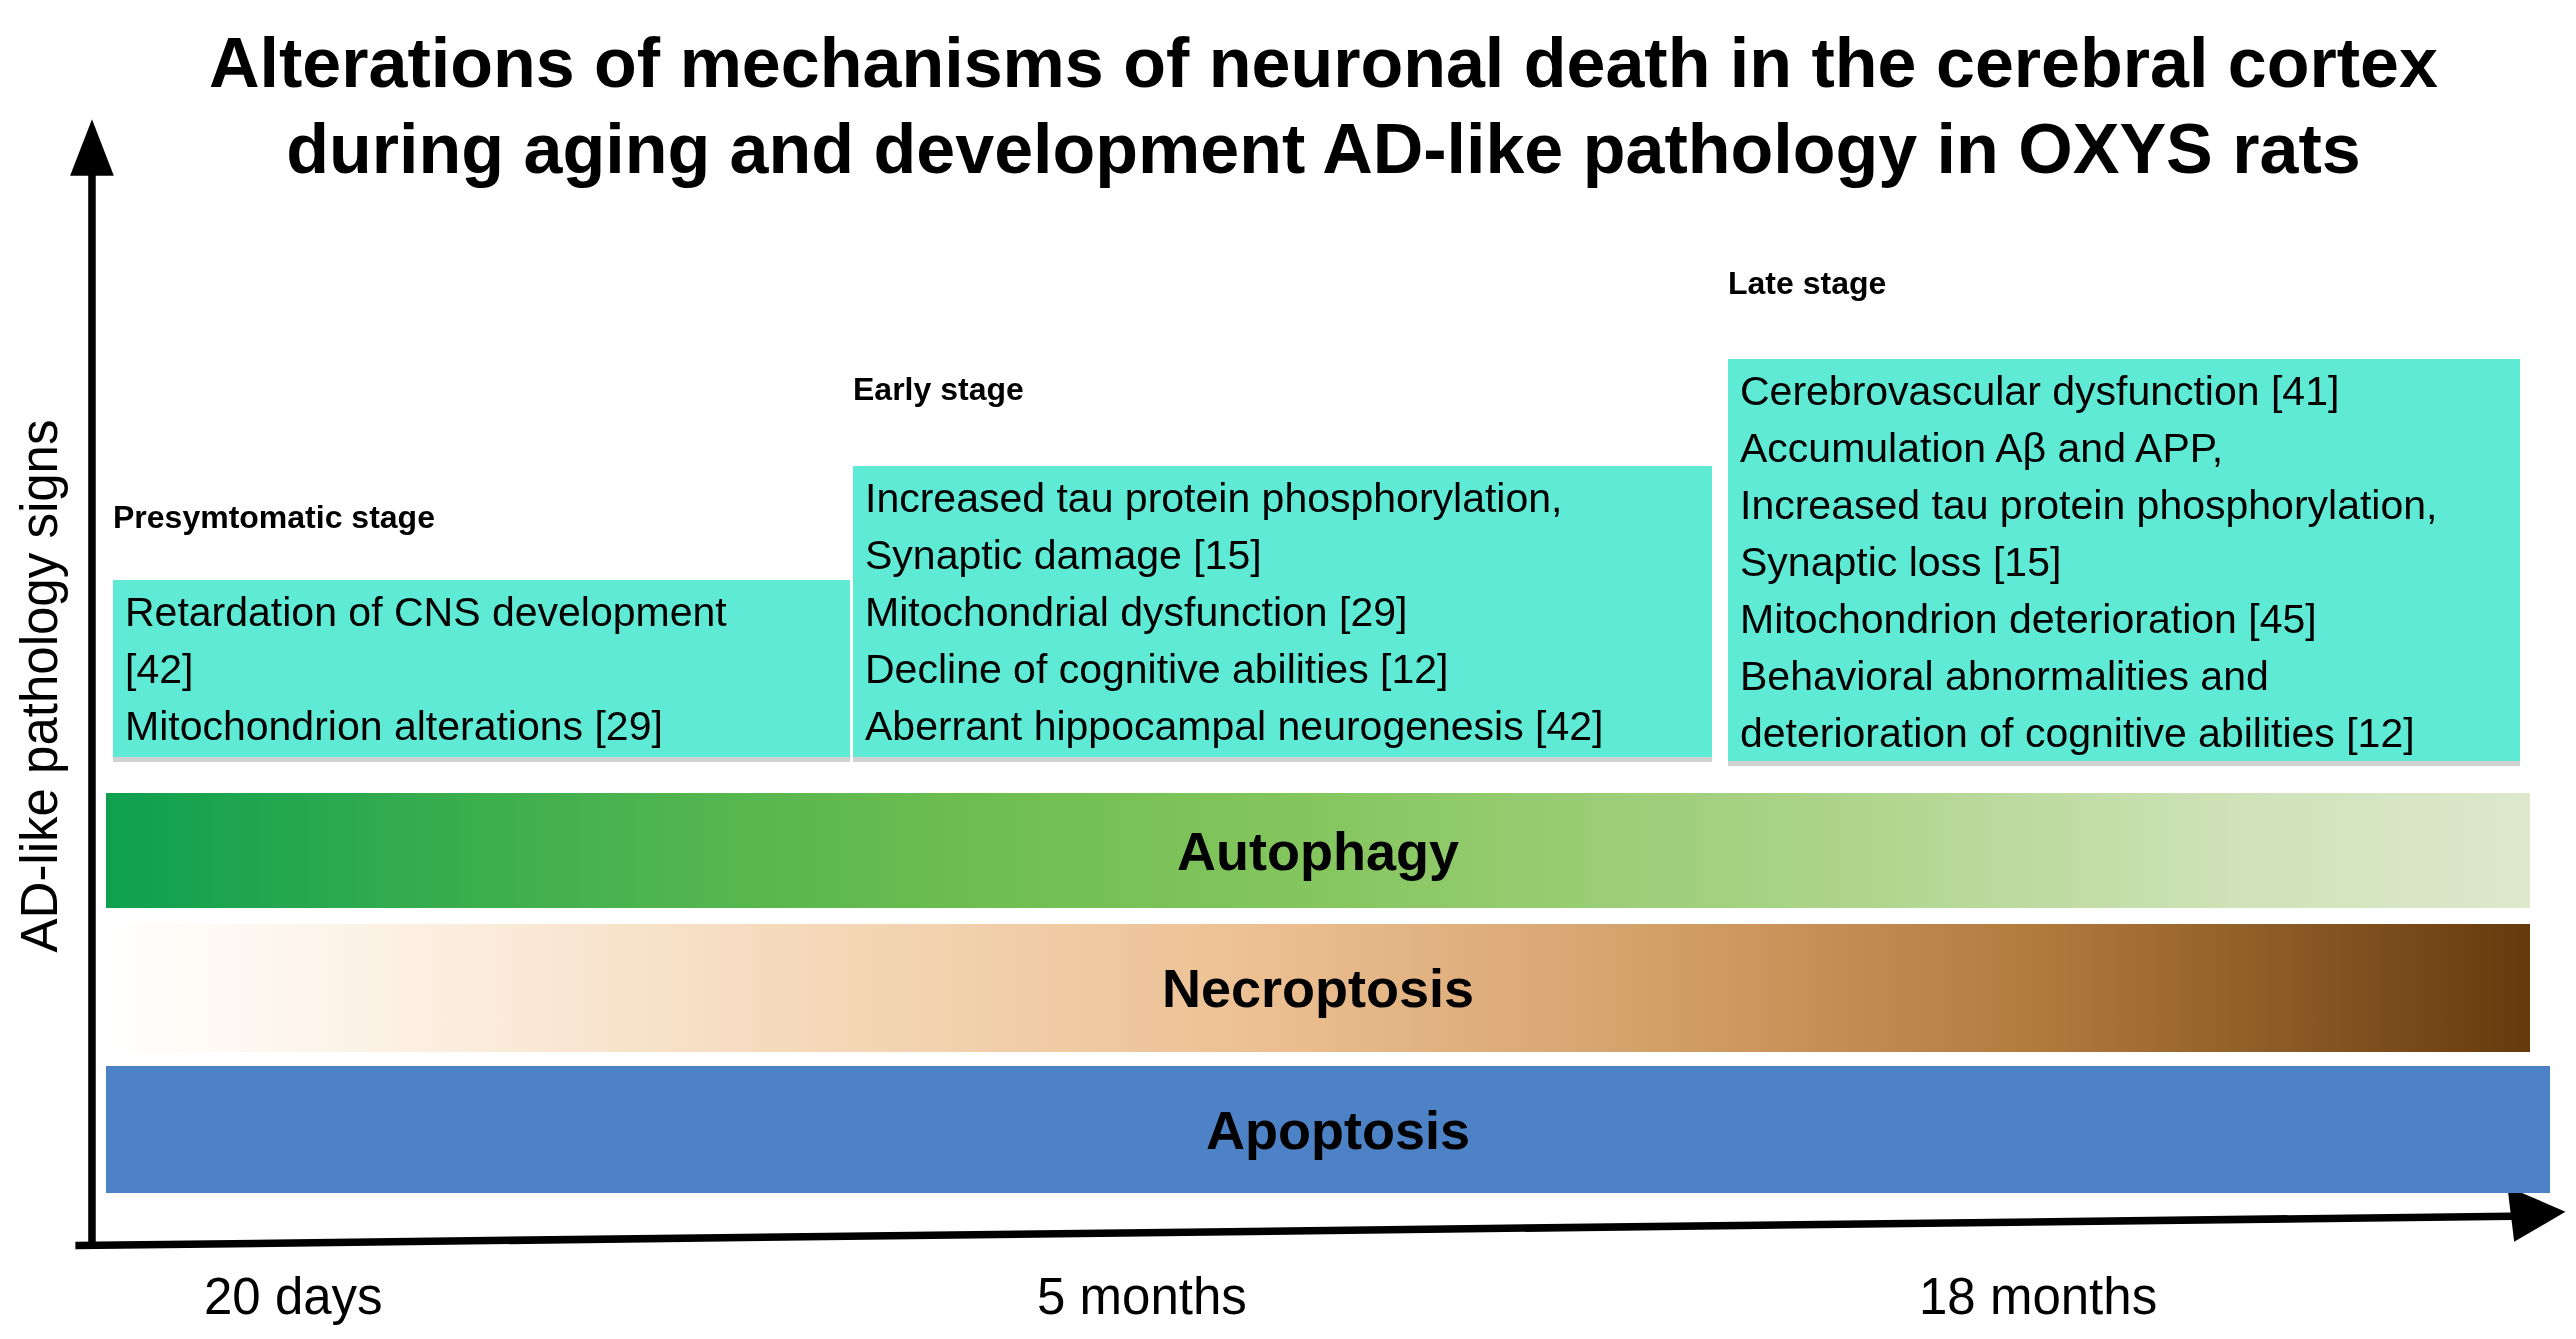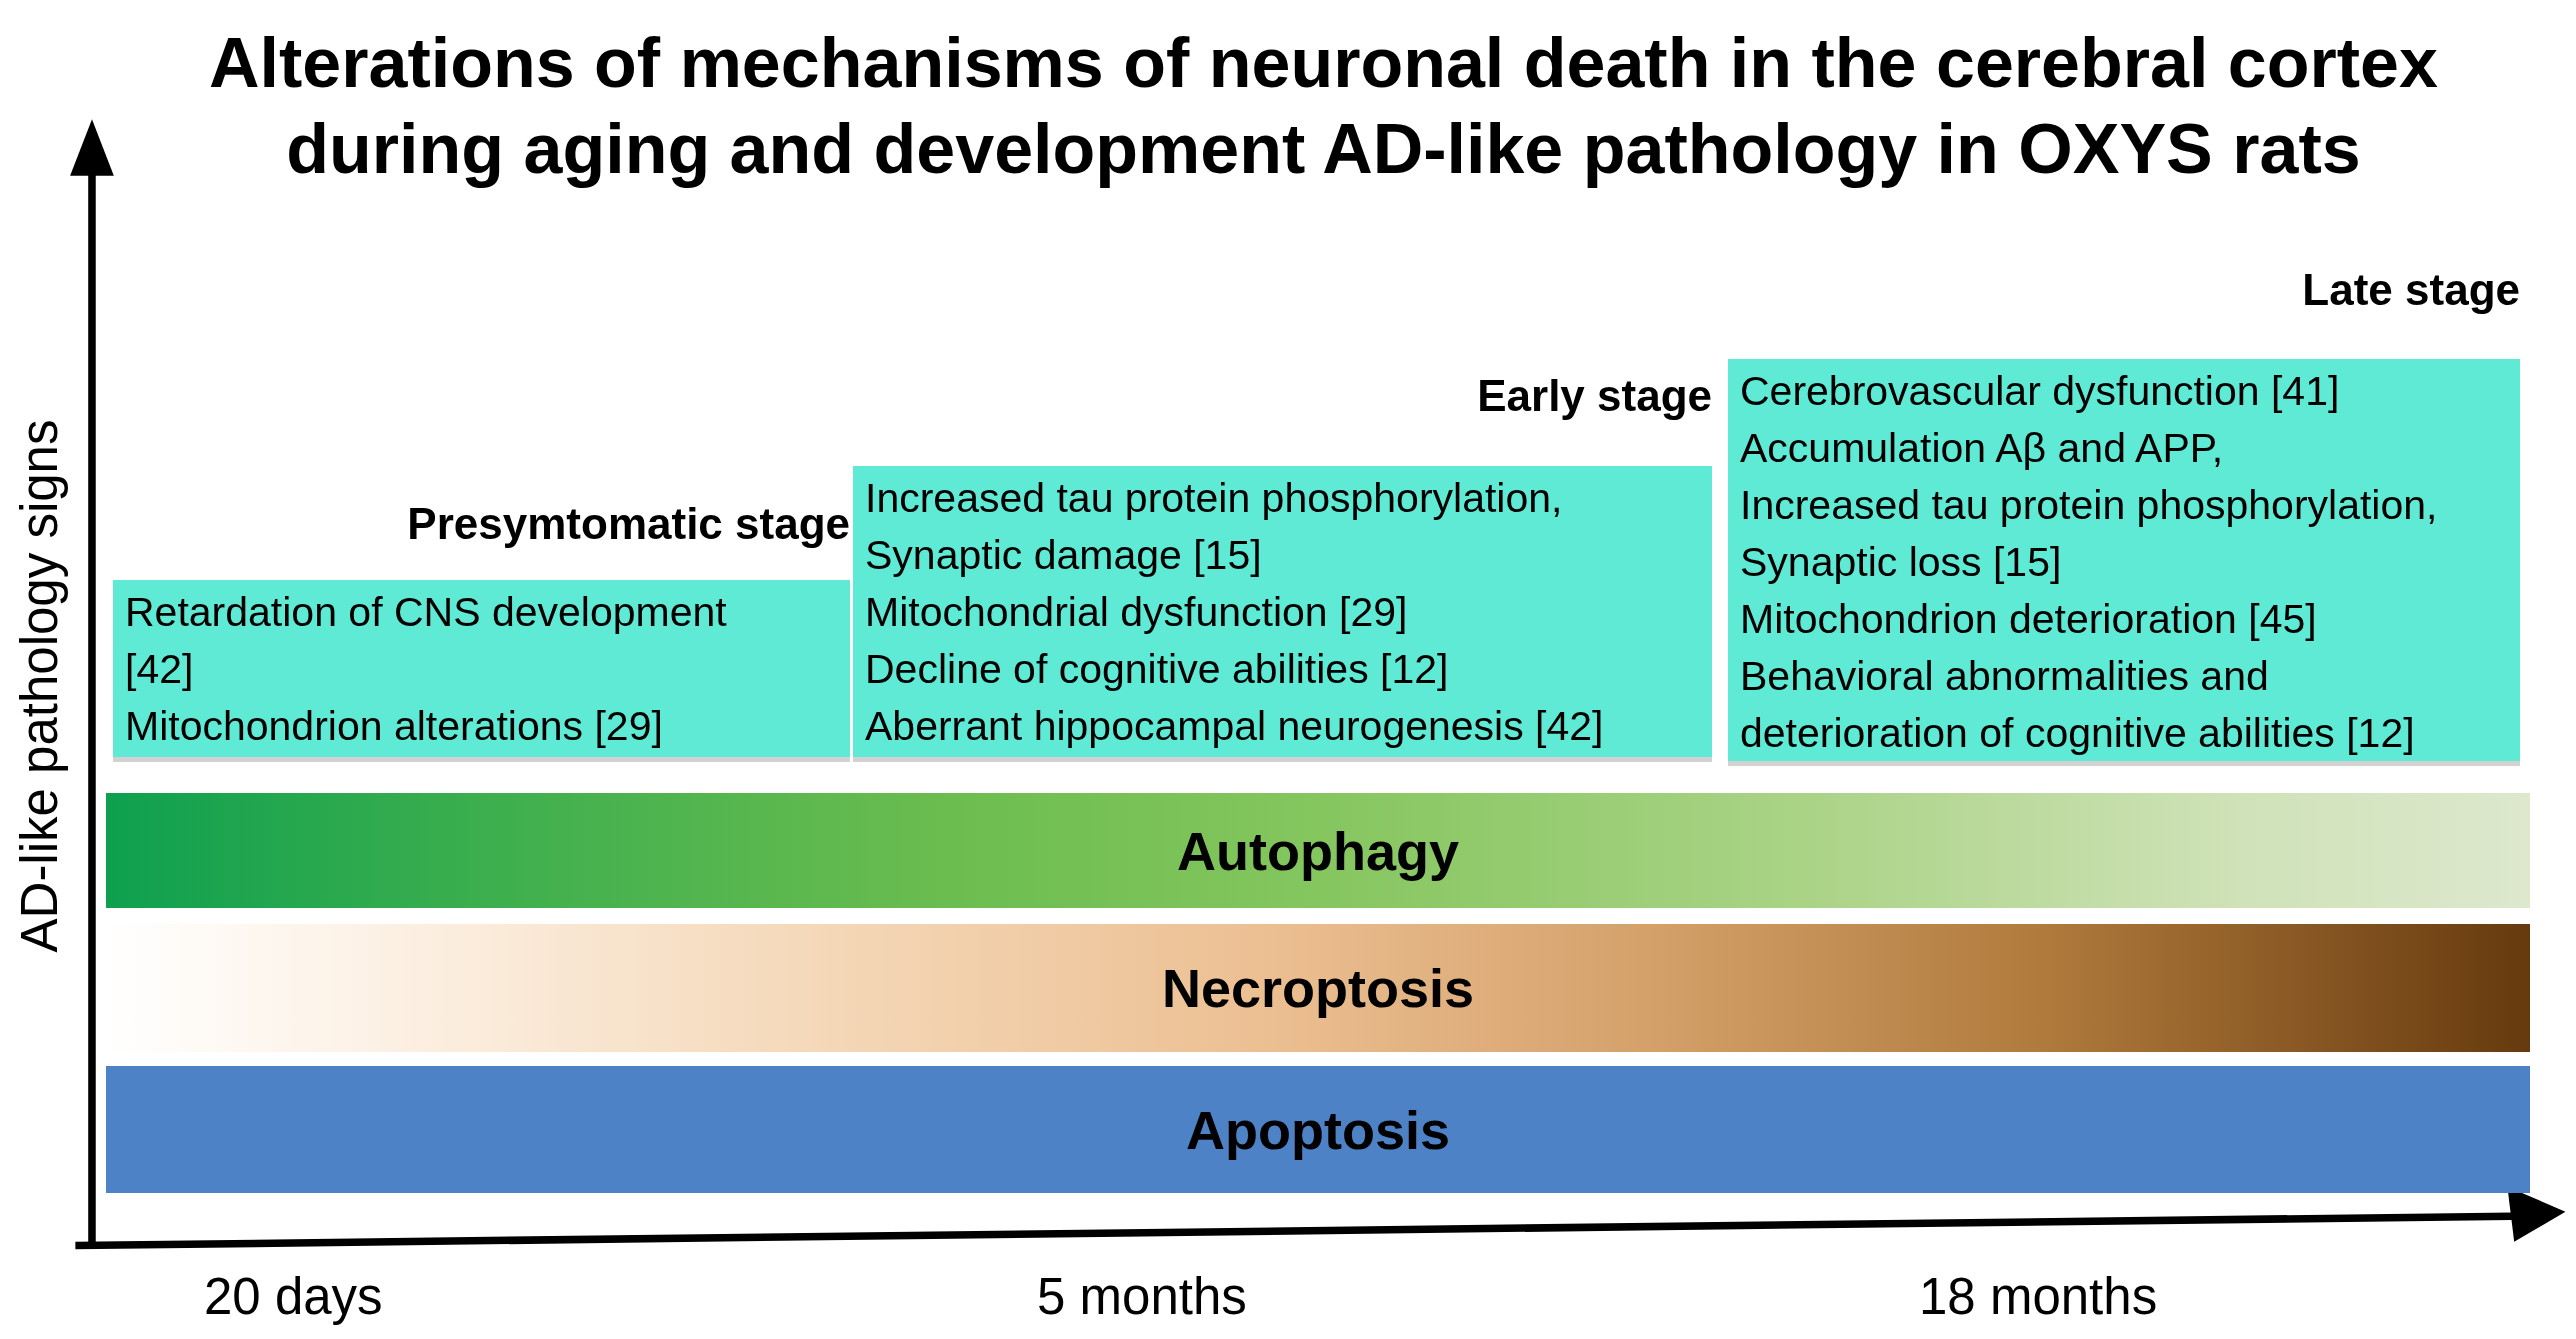--- a/index.html
+++ b/index.html
@@ -11,21 +11,21 @@
     position:absolute; left:106px; top:19.6px; width:2435px;
     text-align:center; font-weight:bold; font-size:70px; line-height:86px;
   }
   .ylabel {
     position:absolute; left:39px; top:686px;
     transform:translate(-50%,-50%) rotate(-90deg);
     white-space:nowrap; font-size:51px;
   }
   .axes { position:absolute; left:0; top:0; }
   .stage-header {
-    position:absolute; text-align:right; font-weight:bold; font-size:44px;
+    position:absolute; text-align:left; font-weight:bold; font-size:32px;
     white-space:nowrap;
   }
   #hdr-0 { left:113px;  top:499px; width:737px;  }
   #hdr-1 { left:853px; top:371px; width:859px; }
   #hdr-2 { left:1728px; top:265px; width:792px; }
   .stage-box {
     position:absolute; background:#5eead4; border-bottom:5.3px solid #d2d2d2;
     box-sizing:border-box; font-size:41px; line-height:57px;
     padding:3.8px 0 0 12px; white-space:nowrap;
   }
@@ -91,21 +91,21 @@
       <div>Behavioral abnormalities and</div>
       <div>deterioration of cognitive abilities [12]</div>
     </div>
 
   <div class="bar" id="bar-0" style="background: linear-gradient(90deg, rgb(14, 160, 79) 0%, rgb(59, 174, 78) 15%, rgb(108, 189, 79) 35%, rgb(133, 198, 95) 50%, rgb(170, 211, 134) 70%, rgb(207, 226, 184) 88%, rgb(221, 232, 205) 100%); text-align: center;">
     <span class="bar-label">Autophagy</span>
   </div>
   <div class="bar" id="bar-1" style="background: linear-gradient(90deg, rgb(255, 255, 255) 0%, rgb(252, 240, 227) 12%, rgb(244, 215, 183) 30%, rgb(236, 191, 146) 48%, rgb(211, 160, 105) 64%, rgb(176, 122, 60) 80%, rgb(102, 58, 14) 100%);">
     <span class="bar-label">Necroptosis</span>
   </div>
-  <div class="bar" id="bar-2" style="background: linear-gradient(90deg, rgb(78, 130, 198) 0%, rgb(78, 130, 198) 100%);">
+  <div class="bar" id="bar-2" style="background: linear-gradient(90deg, rgb(78, 130, 198) 0%, rgb(78, 130, 198) 100%); padding-left: 20px;">
     <span class="bar-label">Apoptosis</span>
   </div>
 
   <div class="xtick" id="tick-0">20 days</div>
   <div class="xtick" id="tick-1">5 months</div>
   <div class="xtick" id="tick-2">18 months</div>
 
 </div>
 
 

